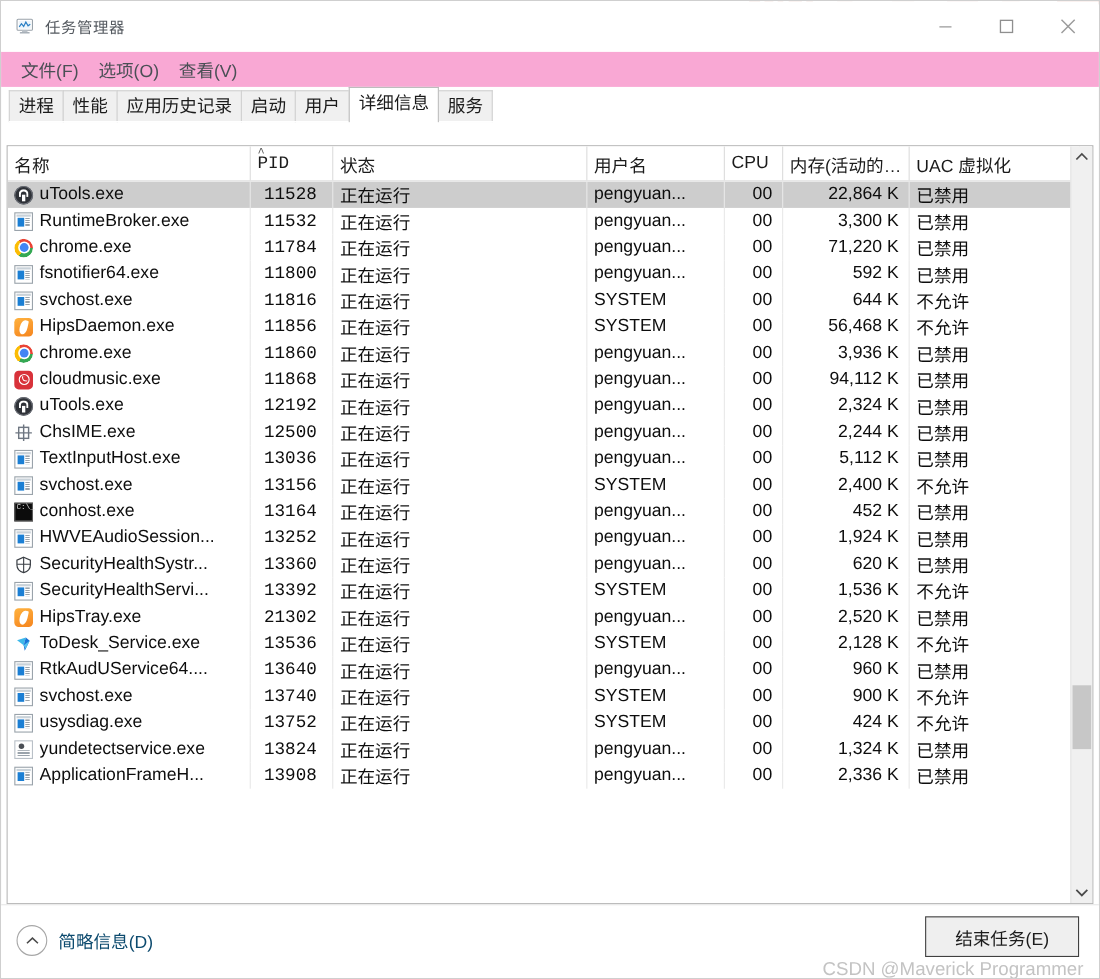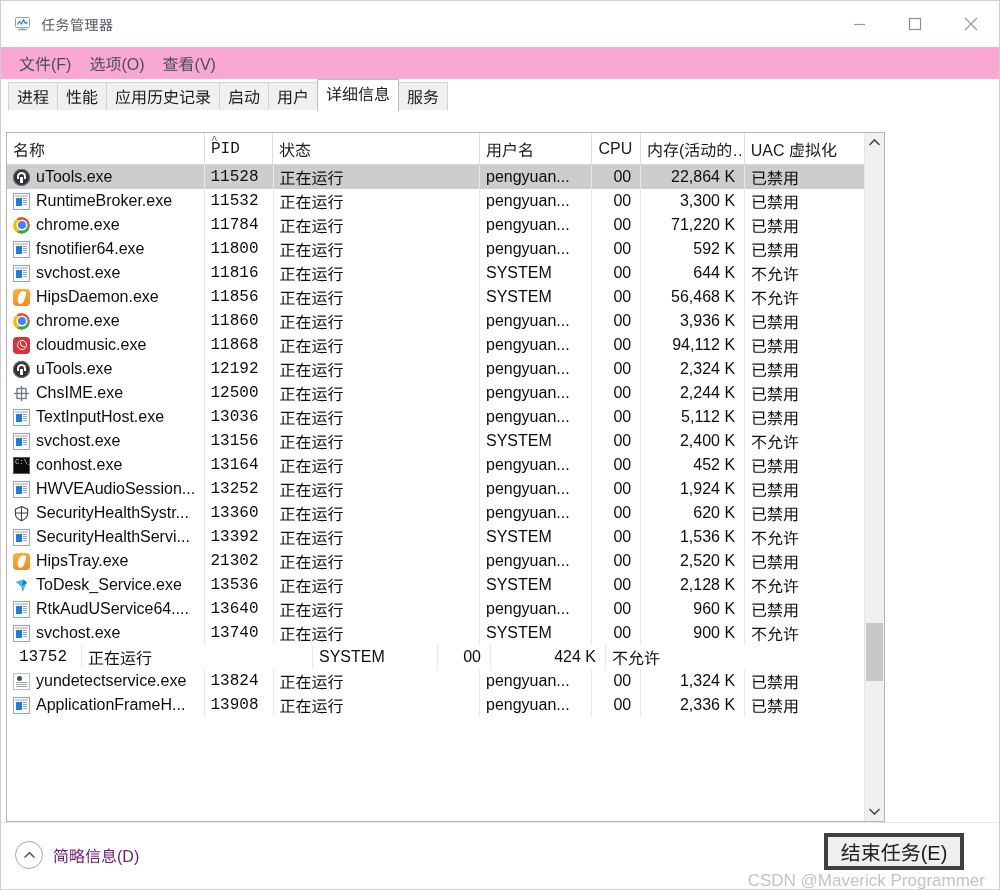--- a/index.html
+++ b/index.html
@@ -132,21 +132,21 @@
     line-height: 30px;
     z-index: 3;
     border-color: #bdbdbd;
   }
 
   
   .table-wrap {
     position: absolute;
     left: 5px;
     top: 131px;
-    width: 879px;
+    width: 988px;
     height: 690px;
     box-sizing: border-box;
     border: 1px solid #b5b5b5;
     background: #ffffff;
     overflow: hidden;
   }
   .grid {
     position: absolute;
     left: 0; top: 0;
     right: 0; bottom: 0;
@@ -385,31 +385,31 @@
     cursor: default;
     user-select: none;
   }
   .circle-chevron {
     width: 26px; height: 26px;
     border: 1px solid #a7a7a7;
     border-radius: 50%;
     display:flex; align-items:center; justify-content:center;
     color:#4a4a4a;
   }
-  .fewer-label { font-size: 16px; color:#701a75; }
+  .fewer-label { font-size: 16px; color:#0c4a6e; }
 
   .end-task {
     position: absolute;
-    right: 35px;
+    right: 18px;
     top: 10px;
     width: 140px;
     height: 37px;
     background: #efefef;
-    border: 4px solid #404040;
-    font-size: 20px;
+    border: 1px solid #404040;
+    font-size: 16px;
     color: #1b1b1b;
     display:flex; align-items:center; justify-content:center;
     cursor: default;
     user-select:none;
     box-sizing:border-box;
   }
 
   .watermark {
     position: absolute;
     right: 14px;
@@ -779,20 +779,26 @@
               <span class="nm-text">svchost.exe</span>
             </div>
             <div class="cell c-pid">13740</div>
             <div class="cell c-state">正在运行</div>
             <div class="cell c-user">SYSTEM</div>
             <div class="cell c-cpu">00</div>
             <div class="cell c-mem">900 K</div>
             <div class="cell c-uac last">不允许</div>
           </div>
           <div class="row">
+            <div class="cell name c-name">
+              <span class="ic ic-win">
+                <i class="ic-winbar"></i>
+              </span>
+              <span class="nm-text">usysdiag.exe</span>
+            </div>
             <div class="cell c-pid">13752</div>
             <div class="cell c-state">正在运行</div>
             <div class="cell c-user">SYSTEM</div>
             <div class="cell c-cpu">00</div>
             <div class="cell c-mem">424 K</div>
             <div class="cell c-uac last">不允许</div>
           </div>
           <div class="row">
             <div class="cell name c-name">
               <span class="ic ic-doc"></span>

